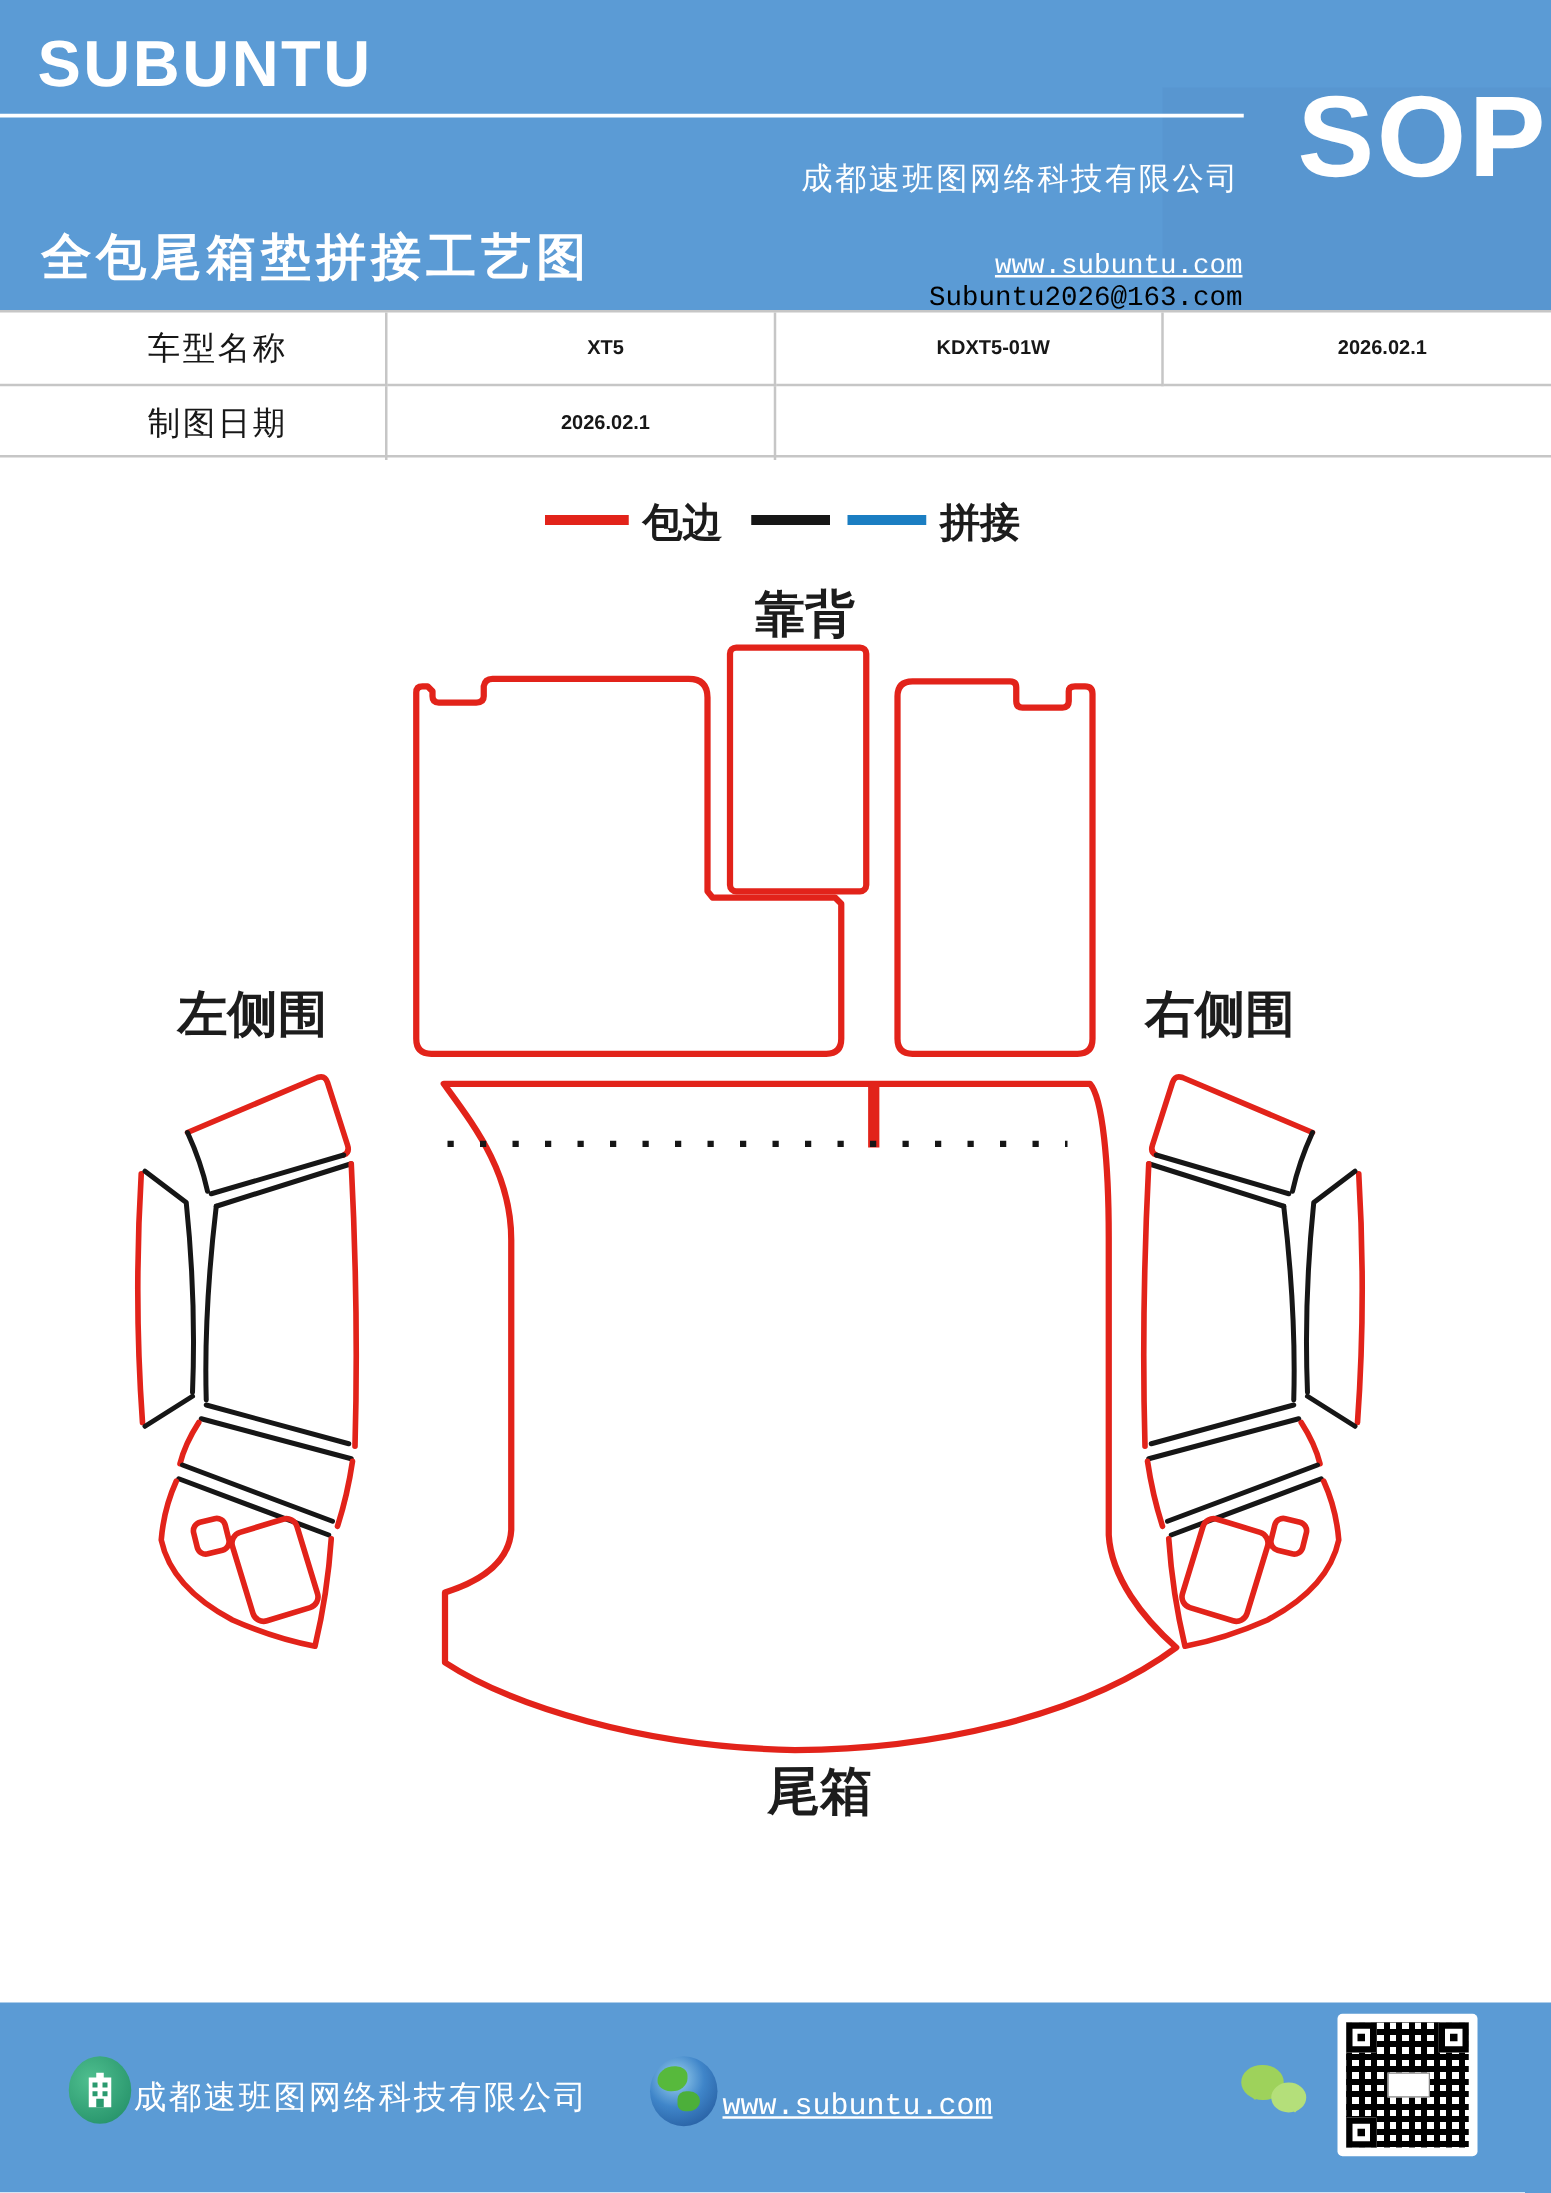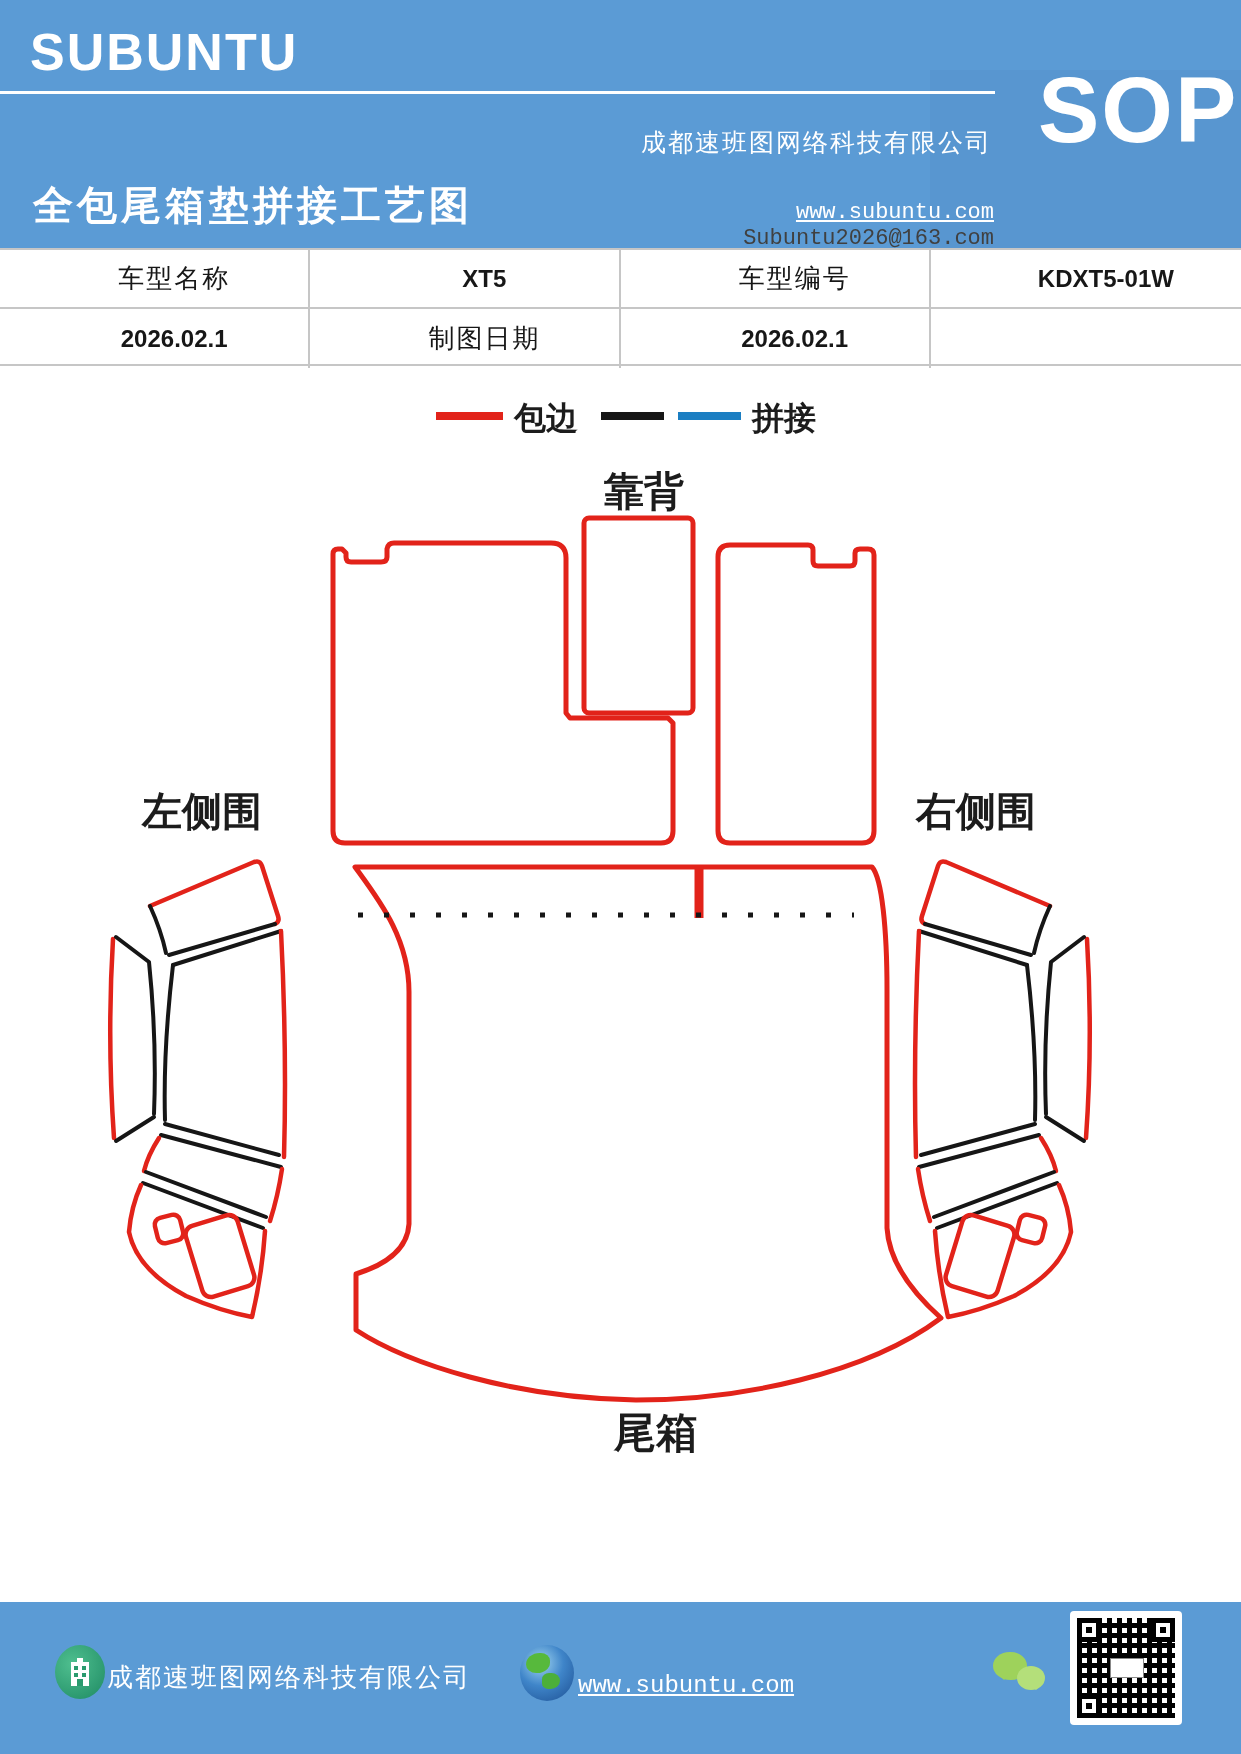--- a/index.html
+++ b/index.html
@@ -9,28 +9,28 @@
   }
   
   .header{position:absolute;left:0;top:0;width:1241px;height:248px;background:#5b9bd5;}
   .sop-panel{position:absolute;left:930px;top:70px;width:311px;height:178px;background:rgba(30,60,110,0.05);}
   .logo{position:absolute;left:30px;top:22px;color:#ffffff;font-size:52px;font-weight:800;letter-spacing:2px;font-family:"Liberation Sans",sans-serif;}
   .header-line{position:absolute;left:0;top:91px;width:995px;height:3px;background:#ffffff;}
   .header-company{position:absolute;top:126px;left:0;width:992px;text-align:right;color:#ffffff;font-size:25px;font-family:"Liberation Serif",serif;letter-spacing:2px;}
   .page-title{position:absolute;left:33px;top:178px;color:#ffffff;font-size:40px;font-weight:600;font-family:"Liberation Serif",serif;letter-spacing:4px;}
   .sop{position:absolute;left:1038px;top:58px;color:#ffffff;font-size:92px;font-weight:800;letter-spacing:2px;font-family:"Liberation Sans",sans-serif;text-align:right;}
   .header-site{position:absolute;top:200px;left:0;width:994px;text-align:right;color:#ffffff;font-size:22px;font-family:"Liberation Mono",monospace;text-decoration:underline;}
-  .header-mail{position:absolute;top:226px;left:0;width:994px;text-align:right;color:#404040;font-size:22px;font-family:"Liberation Mono",monospace;}
+  .header-mail{position:absolute;top:226px;left:0;width:994px;text-align:right;color:#000000;font-size:22px;font-family:"Liberation Mono",monospace;}
   
   .info-table{position:absolute;left:0;top:248px;width:1241px;height:118px;border-top:2px solid #c6c6c6;border-bottom:2px solid #c6c6c6;display:grid;grid-template-columns:25% 25% 25% 25%;grid-template-rows:59px 59px;box-sizing:border-box;}
   .cell{display:flex;align-items:center;justify-content:center;border-right:2px solid #c6c6c6;border-bottom:2px solid #c6c6c6;color:#171717;padding-left:40px;}
   .cell:nth-child(4n){border-right:none;}
   .cell:nth-child(n+5){border-bottom:none;}
   .cell.lab{font-family:"Liberation Serif",serif;font-size:26px;letter-spacing:2px;}
-  .cell.val{font-family:"Liberation Sans",sans-serif;font-size:24px;font-weight:700;}
+  .cell.val{font-family:"Liberation Sans",sans-serif;font-size:16px;font-weight:700;}
   
   .diagram{position:absolute;left:0;top:366px;width:1136px;height:1236px;margin-left:36px;}
   .diagram svg{display:block;}
   text.cn{font-family:"Liberation Serif",serif;font-weight:600;fill:#1c1c1c;}
   
   .footer{position:absolute;left:0;top:1602px;width:1241px;height:152px;background:#5b9bd5;}
   .f-company{position:absolute;left:107px;top:1660px;color:#ffffff;font-size:26px;font-family:"Liberation Serif",serif;letter-spacing:2px;}
   .f-site{position:absolute;left:578px;top:1672px;color:#ffffff;font-size:24px;font-family:"Liberation Mono",monospace;text-decoration:underline;}
   .building-badge{position:absolute;left:55px;top:1645px;width:50px;height:54px;border-radius:50%;background:radial-gradient(circle at 35% 35%, #4fbf8f, #1e8a63);display:flex;align-items:center;justify-content:center;}
   .globe{position:absolute;left:520px;top:1645px;width:54px;height:56px;border-radius:50%;background:radial-gradient(circle at 38% 32%, #9fd4f0 0%, #3f85c9 45%, #1d4f92 100%);overflow:hidden;}
@@ -62,21 +62,20 @@
   <div class="header-company">成都速班图网络科技有限公司</div>
   <div class="page-title">全包尾箱垫拼接工艺图</div>
   <div class="sop">SOP</div>
   <div class="header-site">www.subuntu.com</div>
   <div class="header-mail">Subuntu2026@163.com</div>
 </div>
 
 <div class="info-table">
   <div class="cell lab">车型名称</div>
   <div class="cell val">XT5</div>
-  <div class="cell lab">车型编号</div>
   <div class="cell val">KDXT5-01W</div>
   <div class="cell val">2026.02.1</div>
   <div class="cell lab">制图日期</div>
   <div class="cell val">2026.02.1</div>
 </div>
 
 <div class="diagram">
 <svg width="1241" height="1236" viewBox="0 366 1241 1236" xmlns="http://www.w3.org/2000/svg">
 
   <g>

